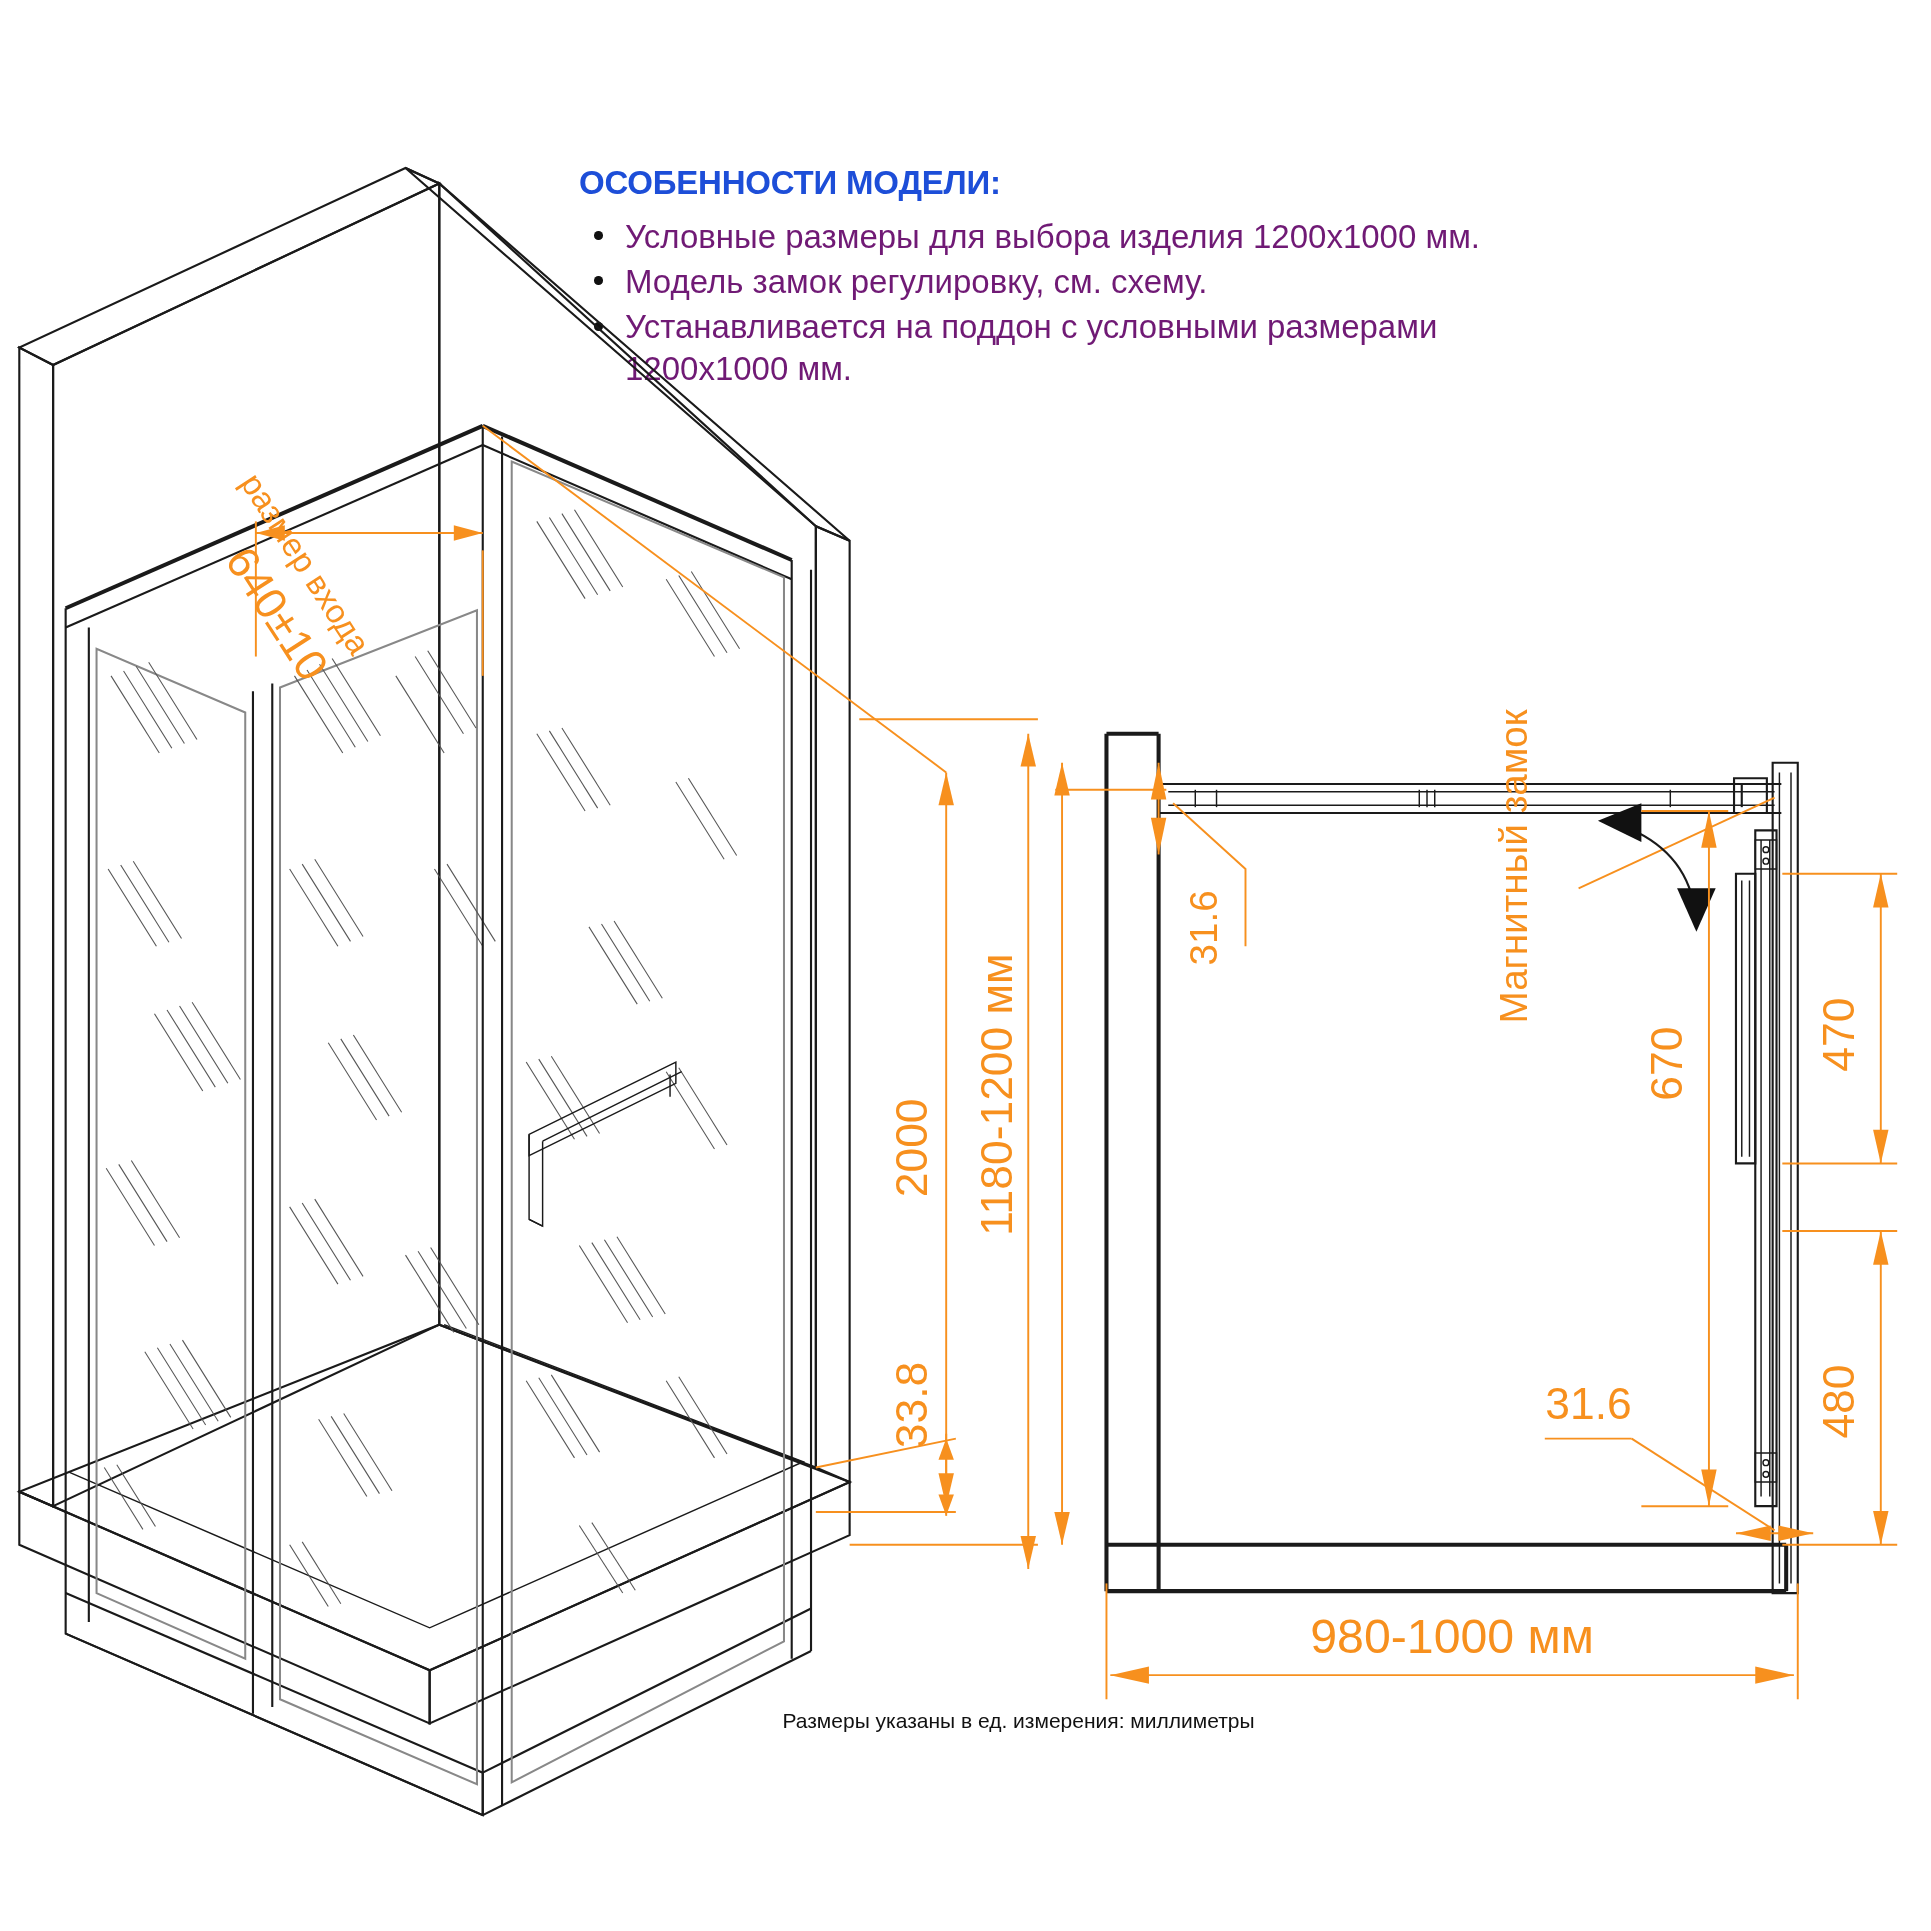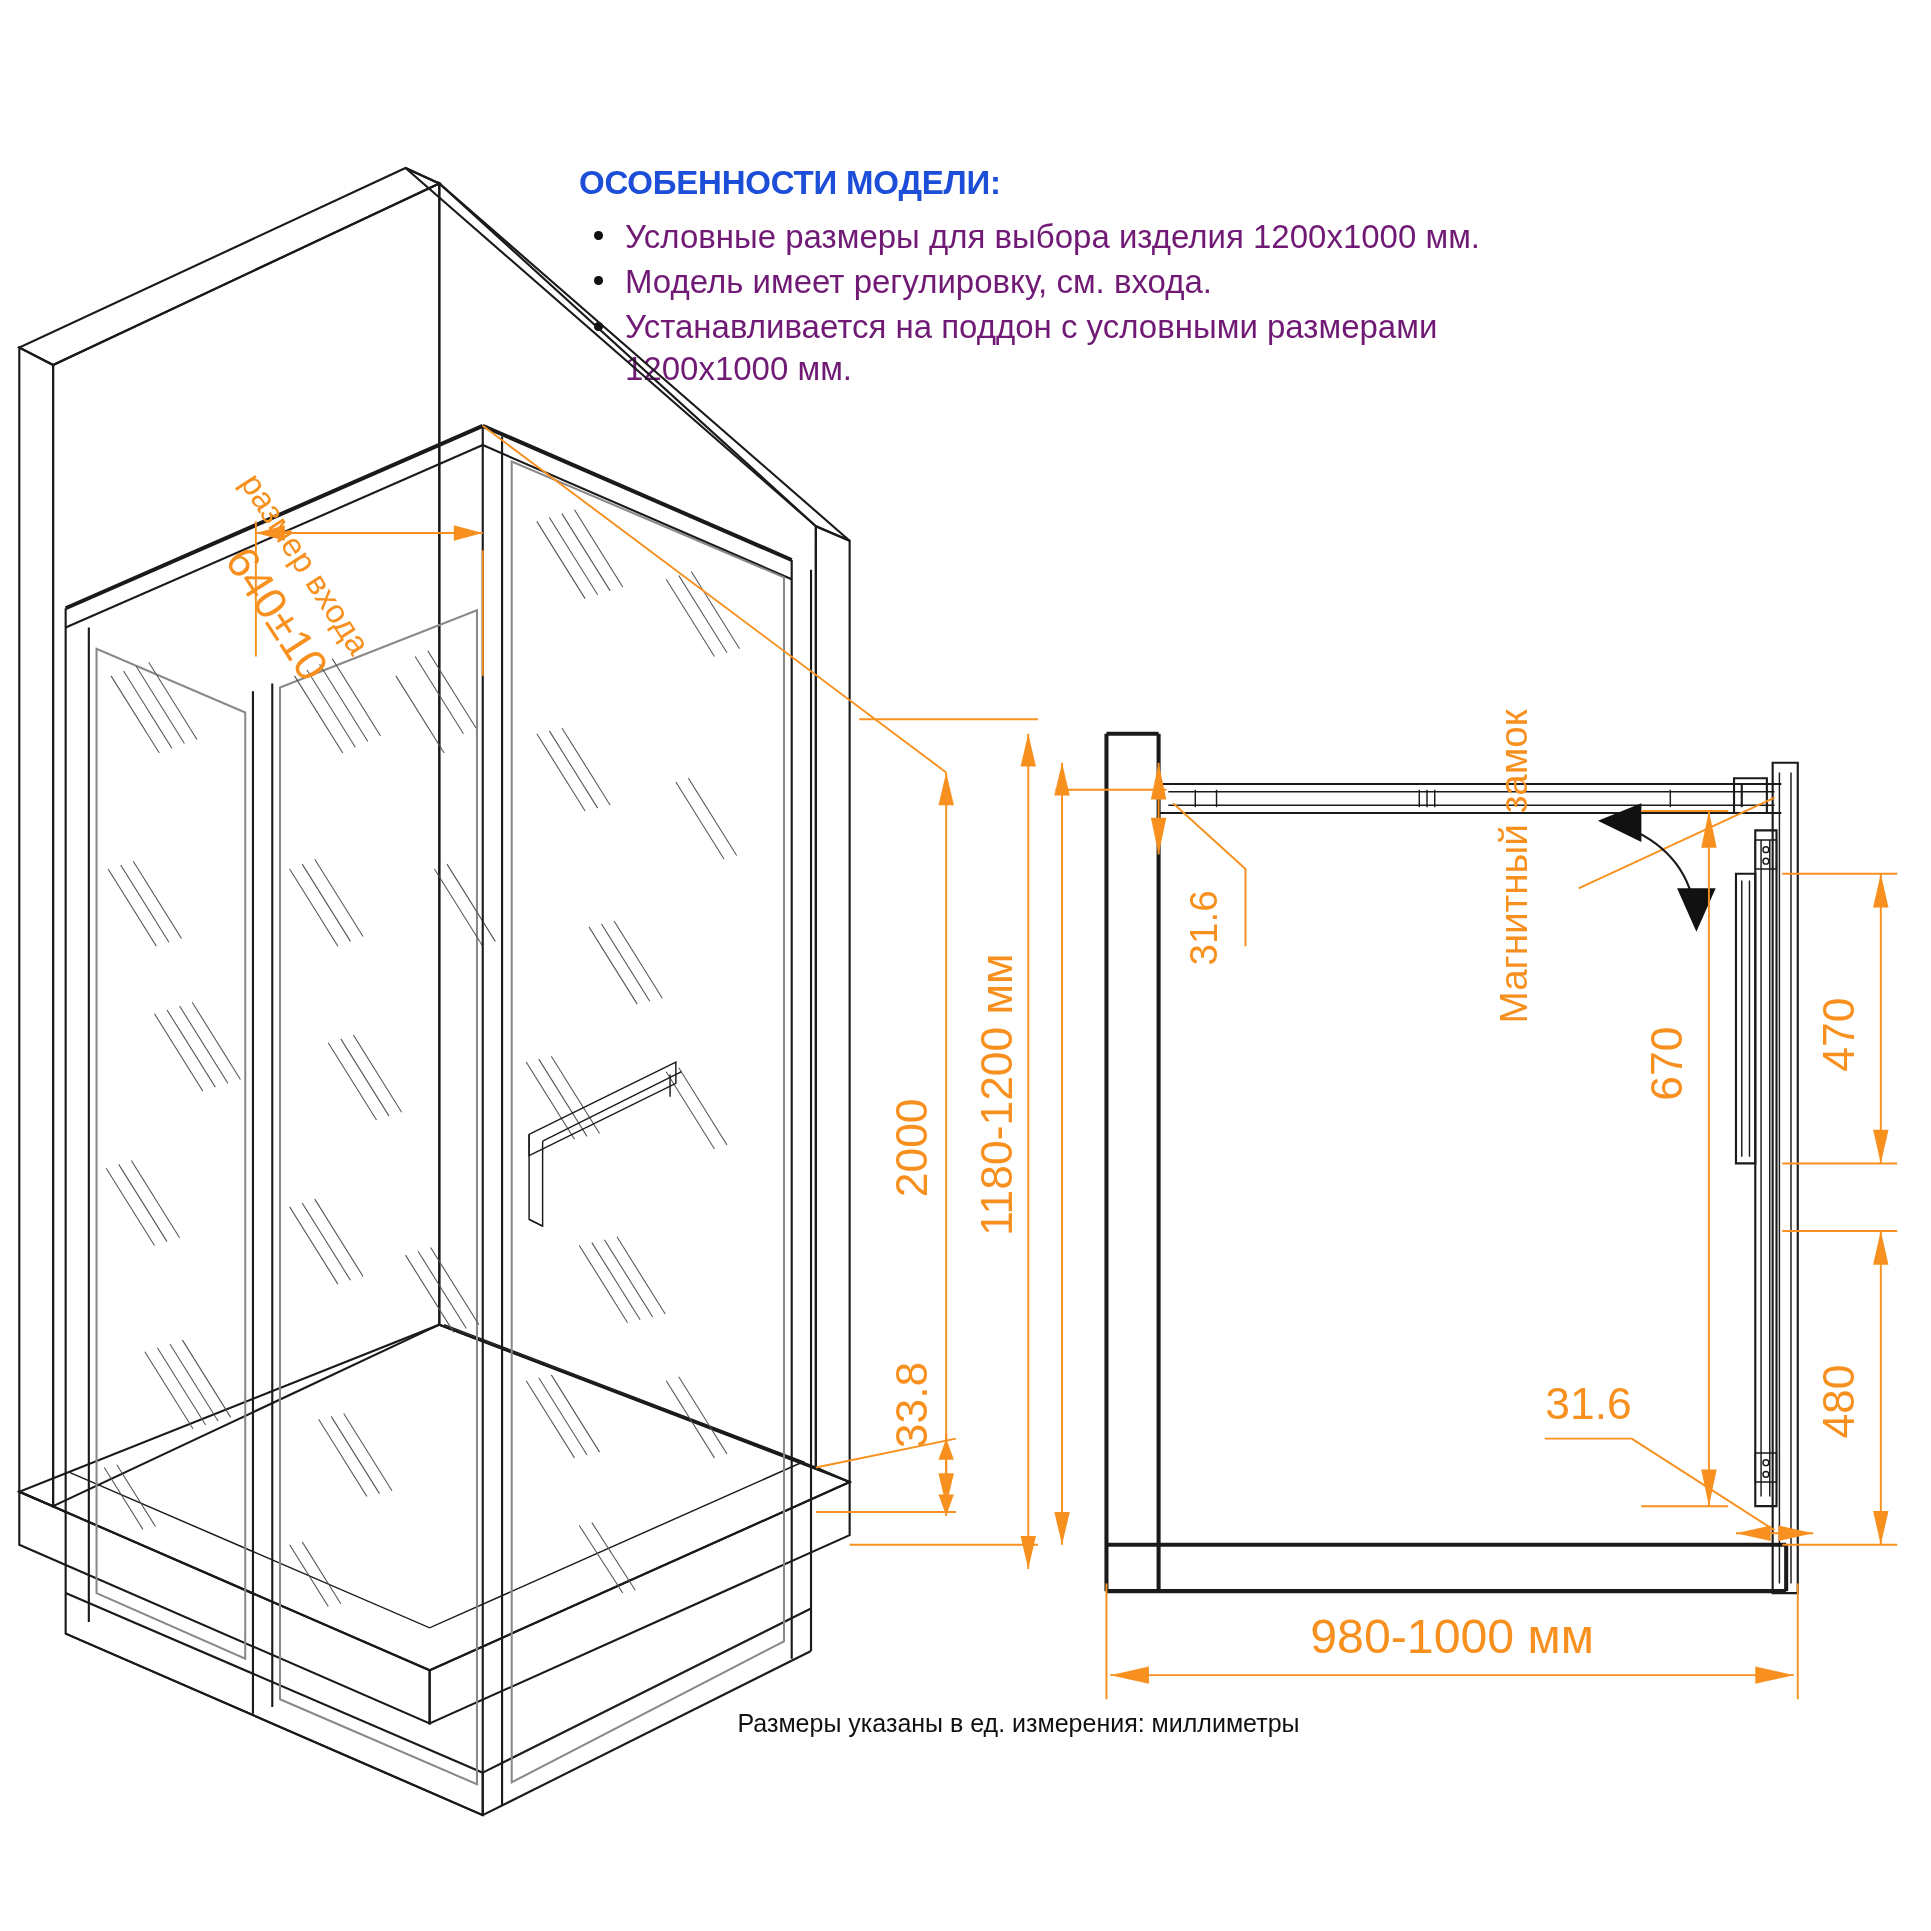--- a/index.html
+++ b/index.html
@@ -6,21 +6,21 @@
   body{width:1931px;height:1931px;position:relative;font-family:"Liberation Sans",sans-serif;}
   #stage{position:absolute;left:0;top:0;width:1931px;height:1931px;overflow:hidden;background:#fff;}
   .features{position:absolute;left:579px;top:164px;width:966px;}
   .feat-title{color:#1d4ed8;font-weight:bold;font-size:33px;letter-spacing:-0.2px;
     font-family:"Liberation Sans",sans-serif;margin:0 0 13.5px 0;}
   .feat-list{list-style:none;margin:0;padding:0;}
   .feat-list li{position:relative;padding-left:46px;color:#701a75;font-size:33px;line-height:1.26;
     margin-bottom:3.9px;font-family:"Liberation Sans",sans-serif;}
   .feat-list li .dot{position:absolute;left:15.4px;top:15.4px;width:8.7px;height:8.7px;border-radius:50%;background:#111;}
   .caption{position:absolute;left:0;top:1709px;width:1931px;text-align:center;color:#111;
-    font-size:25px;font-family:"Liberation Sans",sans-serif;}
+    font-size:21px;font-family:"Liberation Sans",sans-serif;}
   .caption-inner{display:inline-block;margin-left:106px;}
   svg{position:absolute;left:0;top:0;}
   .ln{fill:none;stroke:#1a1a1a;stroke-width:2.2;}
   .ln-thin{fill:none;stroke:#1a1a1a;stroke-width:1.5;}
   .ln-hair{fill:none;stroke:#555;stroke-width:1.1;}
   .ln-bold{fill:none;stroke:#1a1a1a;stroke-width:4.2;}
   .glass{fill:none;stroke:#888;stroke-width:2.1;}
   .dim{fill:none;stroke:#F7901E;stroke-width:2.0;}
   .dimfill{fill:#F7901E;}
   .dimtext{fill:#F7901E;font-family:"Liberation Sans",sans-serif;font-size:40px;}
@@ -30,21 +30,21 @@
 </style>
 </head>
 <body>
 
 <div id="stage">
 
   <div class="features">
     <div class="feat-title">ОСОБЕННОСТИ МОДЕЛИ:</div>
     <ul class="feat-list">
       <li><span class="dot"></span><span>Условные размеры для выбора изделия 1200х1000 мм.</span></li>
-      <li><span class="dot"></span><span>Модель имеет регулировку, см. входа.</span></li>
+      <li><span class="dot"></span><span>Модель замок регулировку, см. схему.</span></li>
       <li><span class="dot"></span><span>Устанавливается на поддон с условными размерами 1200х1000 мм.</span></li>
     </ul>
   </div>
 
   <svg width="1931" height="1931" viewBox="0 0 2000 2000">
 
     <g>
       <path class="ln" d="M20 1545 L20 1600 L445 1785 L445 1730 Z"></path>
       <path class="ln" d="M445 1730 L445 1785 L880 1590 L880 1535 Z"></path>
       <path class="ln" d="M20 1545 L445 1730 L880 1535 L455 1372 Z"></path>

